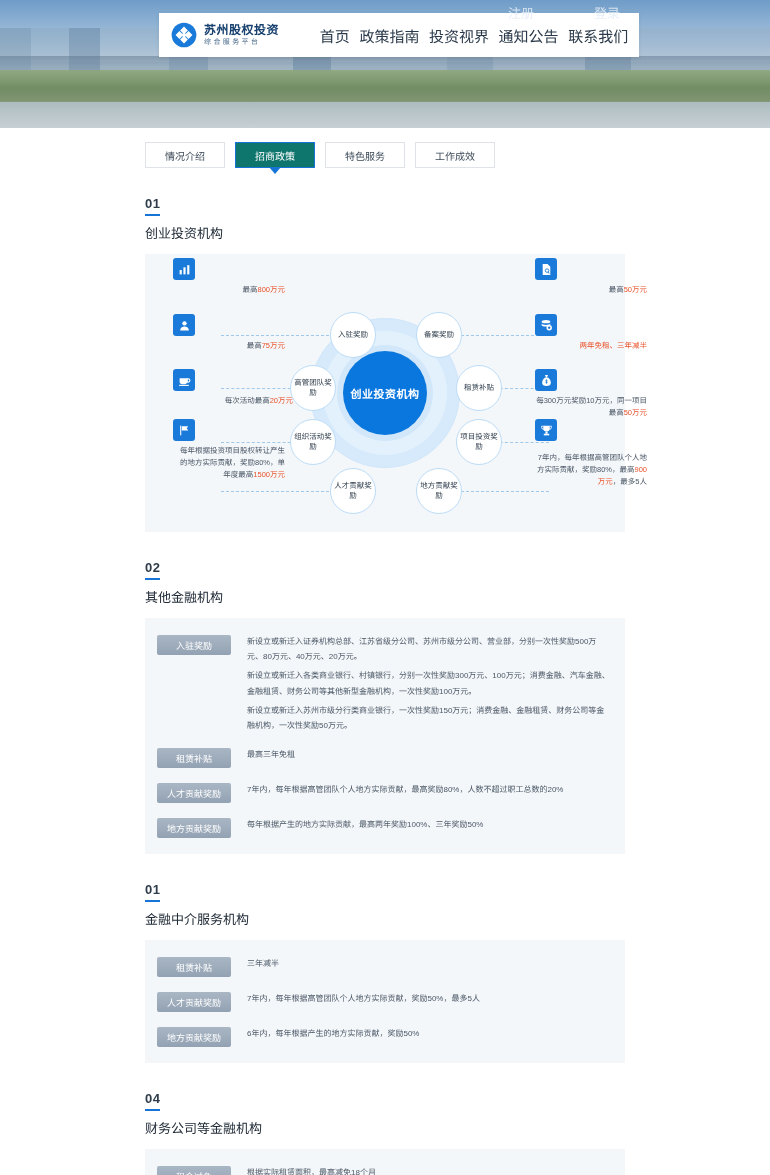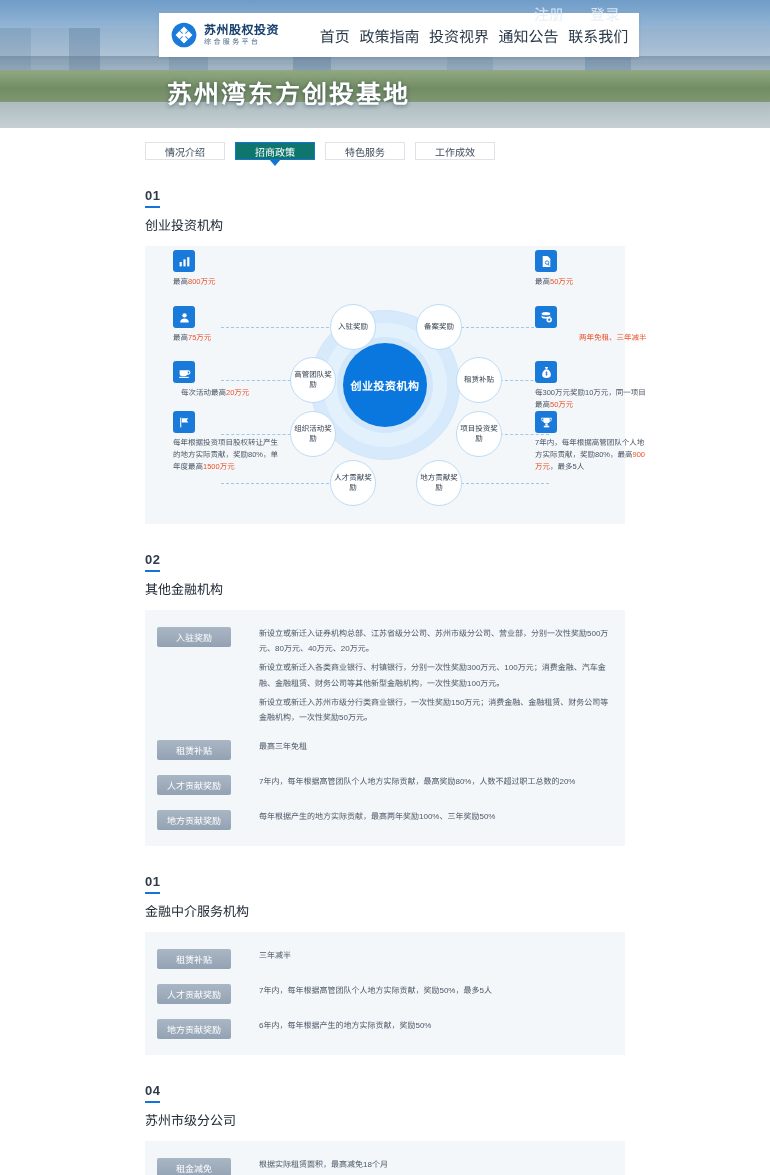--- a/index.html
+++ b/index.html
@@ -48,21 +48,21 @@
     font-size: 25px; font-weight: bold; color: #ffffff; letter-spacing: 2px;
     text-shadow: 0 1px 4px rgba(20,40,60,.55);
   }
 
   
   .utility {
     position: absolute; right: 150px; top: 3px;
     display: flex; gap: 26px; z-index: 6;
   }
   .utility a {
-    font-size: 15px; color: #e4edf6; text-decoration: none; opacity: .88;
+    font-size: 13px; color: #e4edf6; text-decoration: none; opacity: .88; margin-left: 34px;
   }
 
   
   .navbar {
     position: absolute; left: 159px; top: 13px; width: 480px; height: 44px;
     background: #ffffff; display: flex; align-items: center; z-index: 5;
     box-shadow: 0 1px 4px rgba(0,0,0,.08);
   }
   .brand { display: flex; align-items: center; padding-left: 12px; width: 140px; }
   .brand-mark { width: 26px; height: 26px; flex: none; }
@@ -74,21 +74,21 @@
     font-size: 15px; color: #2b3a4a; text-decoration: none; white-space: nowrap;
   }
 
   
   .content { position: relative; width: 770px; padding: 0 0 0 0; }
   .inner { width: 480px; margin: 0 auto; }
 
   
   .tabs { display: flex; gap: 10px; margin-top: 14px; }
   .tab {
-    width: 80px; height: 18px; border: 1px solid #dfe3e8; background: #fff;
+    width: 80px; height: 26px; border: 1px solid #dfe3e8; background: #fff;
     font-size: 10px; color: #3d4a58; display: flex; align-items: center; justify-content: center;
     cursor: pointer; position: relative;
   }
   .tab.active { background: #0f766e; border-color: #1574d6; color: #fff; }
   .tab.active::after {
     content: ""; position: absolute; left: 50%; bottom: -7px; transform: translateX(-50%);
     border-left: 6px solid transparent; border-right: 6px solid transparent;
     border-top: 7px solid #1574d6;
   }
 
@@ -129,50 +129,49 @@
   }
   .dash {
     position: absolute; height: 0; border-top: 1px dashed #9fc8ea;
   }
   .iconbox {
     position: absolute; width: 22px; height: 22px; border-radius: 3px;
     background: #1a7ad9; display: flex; align-items: center; justify-content: center;
   }
   .iconbox svg { width: 13px; height: 13px; fill: #fff; }
   .cap {
-    position: absolute; font-size: 7.5px; color: #4a5765; line-height: 1.6; width: 112px;
+    position: absolute; font-size: 7.5px; color: #4a5765; line-height: 1.6; width: 112px; text-align: right;
   }
   .cap .hl { color: #e8522a; }
 
   
   .policy-card { margin-top: 12px; background: #f4f7fa; padding: 16px 14px 16px 12px; }
   .prow { display: flex; align-items: flex-start; margin-bottom: 14px; }
   .prow:last-child { margin-bottom: 0; }
   .ptag {
     width: 74px; height: 20px; flex: none; margin-top: 1px;
     background: linear-gradient(#a9b6c4, #93a2b3);
     color: #fff; font-size: 9px; display: flex; align-items: center; justify-content: center;
     border-radius: 2px;
   }
   .ptext { margin-left: 16px; font-size: 8px; color: #4b5866; line-height: 1.9; flex: 1; }
-  .ptext p { margin-bottom: 4px; margin-left: 12px; }
+  .ptext p { margin-bottom: 4px; }
   .ptext p:last-child { margin-bottom: 0; }
 </style>
 </head>
 <body>
 
 <div class="page">
 
   <div class="hero">
     <div class="sky"></div>
     <div class="skyline"></div>
     <div class="ridge"></div>
     <div class="green"></div>
     <div class="foreground"></div>
-    <div class="hero-title">苏州湾东方创投基地</div>
   </div>
 
   <div class="utility">
     <a href="#">注册</a>
     <a href="#">登录</a>
   </div>
 
   <div class="navbar">
     <div class="brand">
       <svg class="brand-mark" viewBox="0 0 40 40">
@@ -328,21 +327,21 @@
           </div>
 
           <div class="iconbox" style="left:390px; top:165px;">
             <svg viewBox="0 0 24 24">
                 <path d="M6 3h12v5a6 6 0 0 1-12 0z"></path>
                 <path d="M6 4H3v2a4 4 0 0 0 4 4M18 4h3v2a4 4 0 0 1-4 4" fill="none" stroke="#fff" stroke-width="1.6"></path>
                 <rect x="10" y="14" width="4" height="4"></rect>
                 <rect x="7" y="18" width="10" height="3"></rect>
               </svg>
           </div>
-          <div class="cap" style="left:390px; top:191px;">
+          <div class="cap" style="left:390px; top:198px;">
             <span>7年内，每年根据高管团队个人地方实际贡献，奖励80%，最高</span><span class="hl">900万元</span><span>，最多5人</span>
           </div>
 
         </div>
       </div>
 
       <div class="sec-head">
         <div class="sec-num">02</div>
         <div class="sec-title">其他金融机构</div>
       </div>
@@ -395,21 +394,21 @@
         <div class="prow">
           <div class="ptag">地方贡献奖励</div>
           <div class="ptext">
             <p>6年内，每年根据产生的地方实际贡献，奖励50%</p>
           </div>
         </div>
       </div>
 
       <div class="sec-head">
         <div class="sec-num">04</div>
-        <div class="sec-title">苏州市级分公司</div>
+        <div class="sec-title">财务公司等金融机构</div>
       </div>
       <div class="policy-card">
         <div class="prow">
           <div class="ptag">租金减免</div>
           <div class="ptext">
             <p>根据实际租赁面积，最高减免18个月</p>
           </div>
         </div>
       </div>
 

